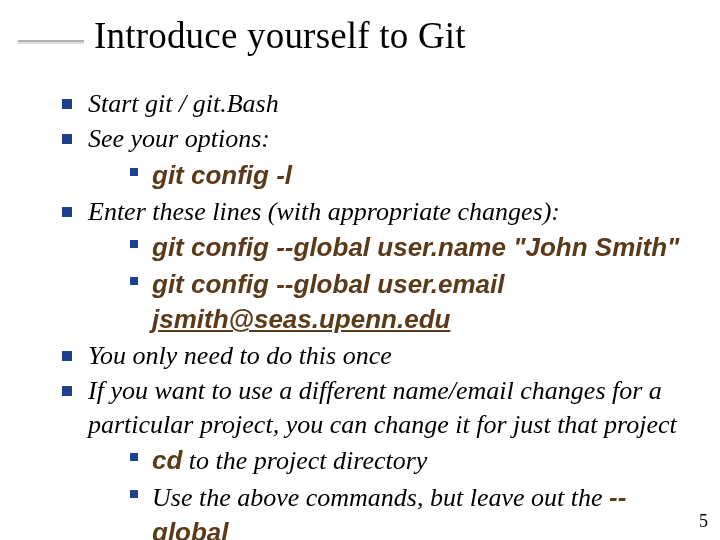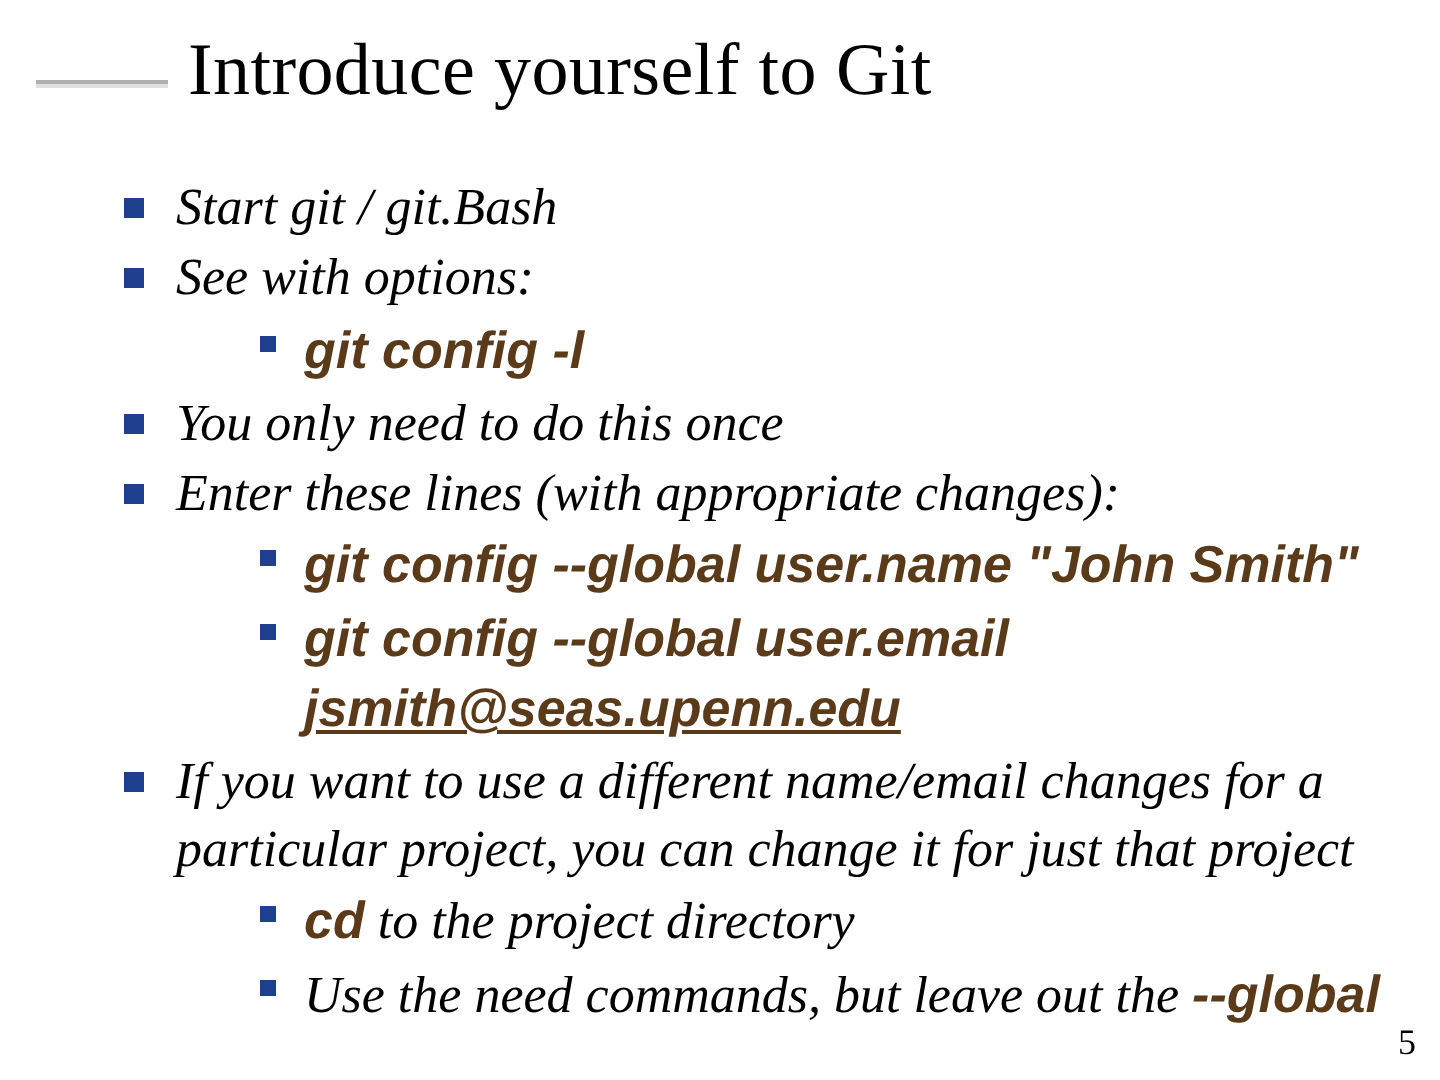--- a/index.html
+++ b/index.html
@@ -103,60 +103,60 @@
 
   <ul class="b0">
 
     <li class="li0">
       <span class="sq"></span>
       <span>Start git / git.Bash</span>
     </li>
 
     <li class="li0">
       <span class="sq"></span>
-      <span>See with options:</span>
+      <span>See your options:</span>
       <ul class="b1">
         <li class="li1">
           <span class="sq"></span>
           <span class="code">git config -l</span>
         </li>
       </ul>
-    </li>
-
-    <li class="li0">
-      <span class="sq"></span>
-      <span>You only need to do this once</span>
     </li>
 
     <li class="li0">
       <span class="sq"></span>
       <span>Enter these lines (with appropriate changes):</span>
       <ul class="b1">
         <li class="li1">
           <span class="sq"></span>
           <span class="code">git config --global user.name "John Smith"</span>
         </li>
         <li class="li1">
           <span class="sq"></span>
           <span class="code">git config --global user.email </span><span class="code link">jsmith@seas.upenn.edu</span>
         </li>
       </ul>
     </li>
 
     <li class="li0">
       <span class="sq"></span>
+      <span>You only need to do this once</span>
+    </li>
+
+    <li class="li0">
+      <span class="sq"></span>
       <span>If you want to use a different name/email changes for a particular project, you can change it for just that project</span>
       <ul class="b1">
         <li class="li1">
           <span class="sq"></span>
           <span class="code">cd</span><span> to the project directory</span>
         </li>
         <li class="li1">
           <span class="sq"></span>
-          <span>Use the need commands, but leave out the </span><span class="code">--global</span>
+          <span>Use the above commands, but leave out the </span><span class="code">--global</span>
         </li>
       </ul>
     </li>
 
   </ul>
 
   <div class="page-num">5</div>
 </div>
 
 </body></html>

